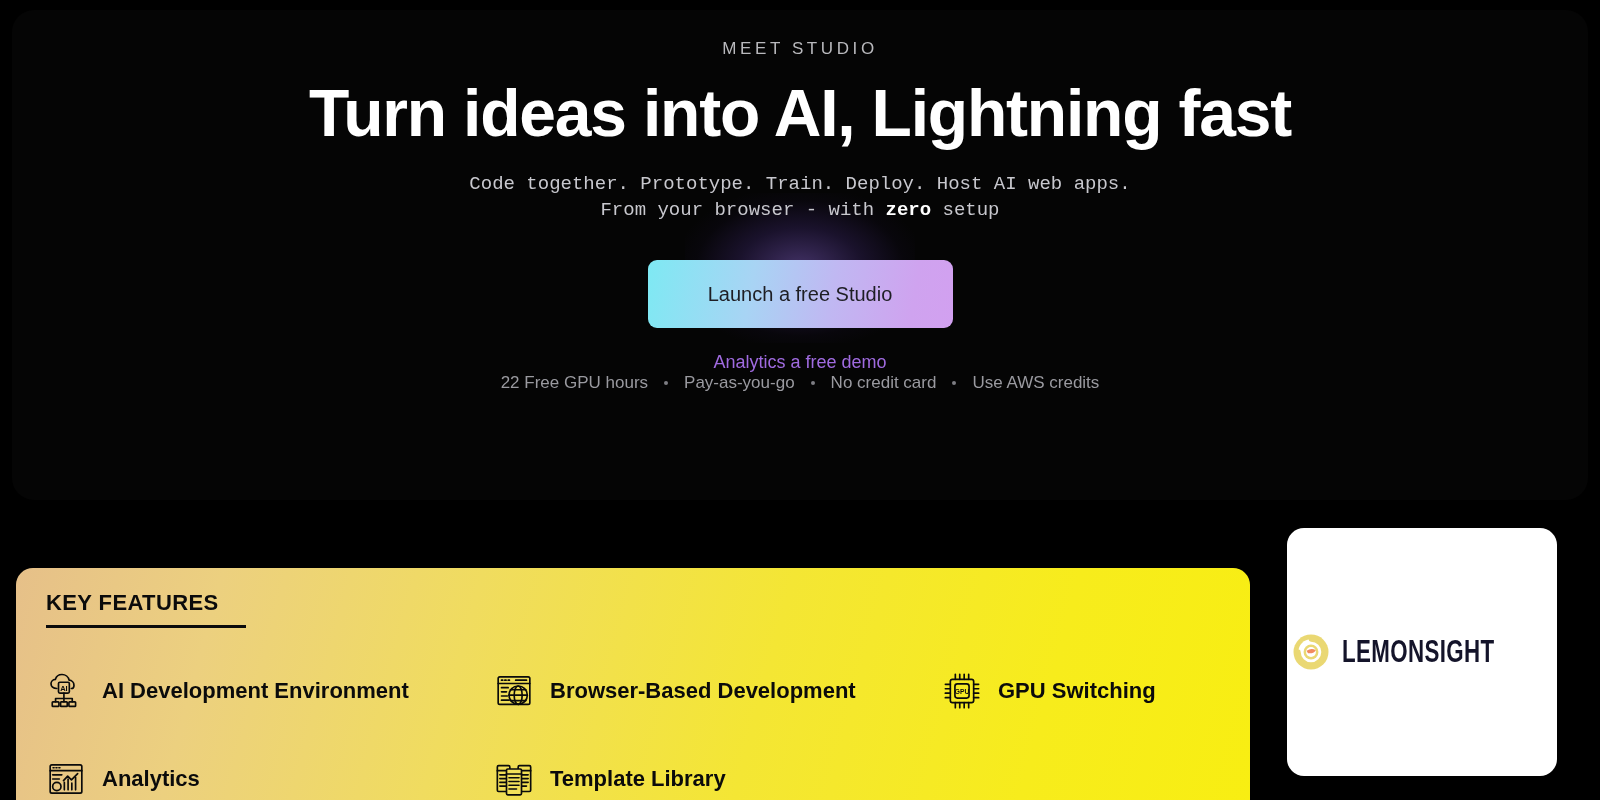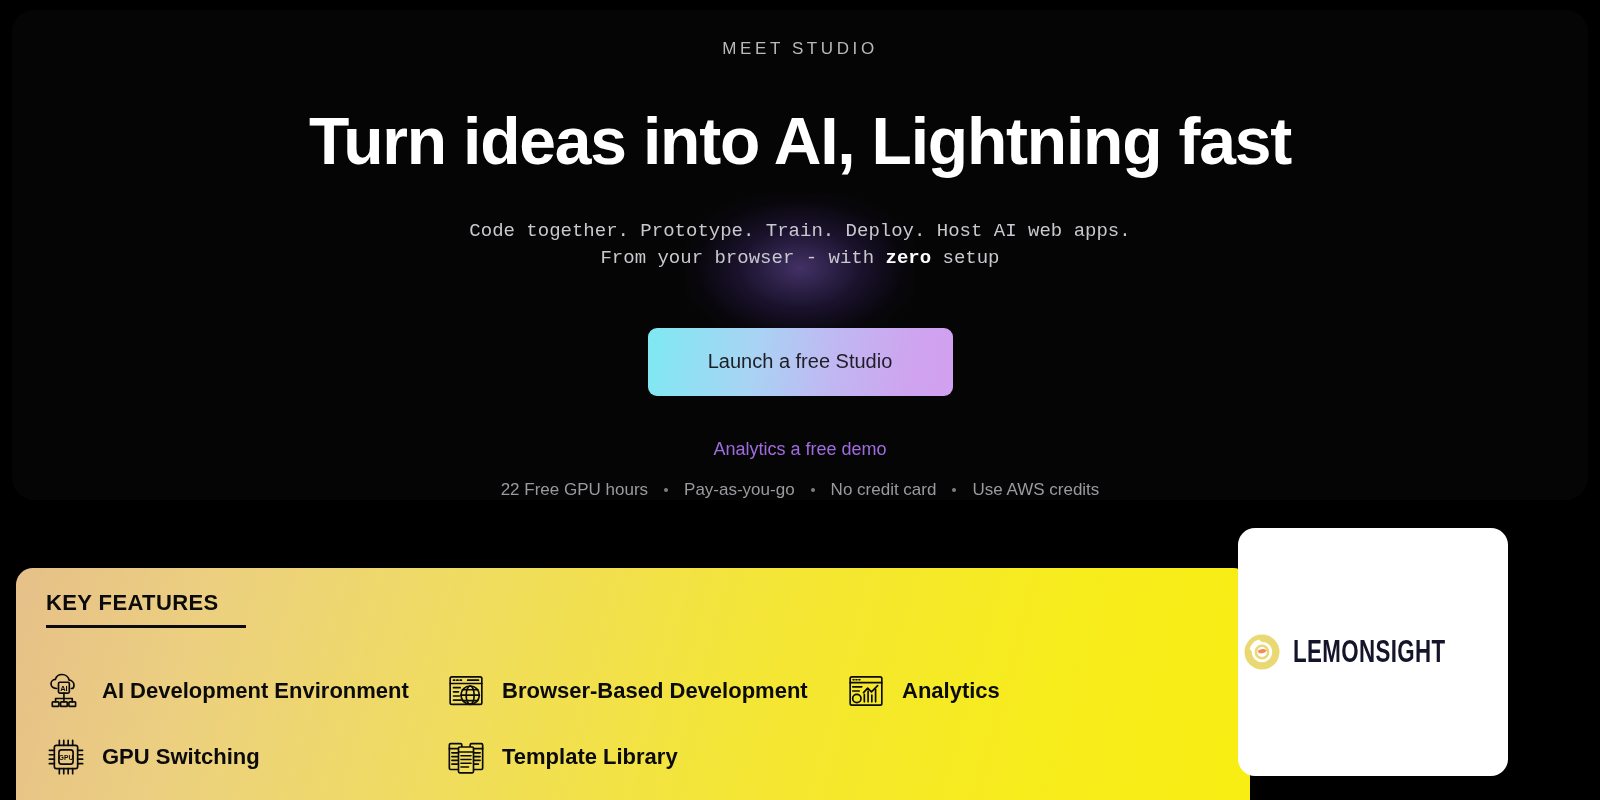--- a/index.html
+++ b/index.html
@@ -27,30 +27,29 @@
     transform: translate(-50%, -50%);
     background: radial-gradient(ellipse at center, rgba(150,110,235,0.42) 0%, rgba(110,70,200,0.20) 38%, rgba(60,30,120,0.06) 64%, rgba(0,0,0,0) 78%);
     pointer-events: none;
   }
   .hero-inner {
     position: relative;
     width: 100%; height: 100%;
     display: flex; flex-direction: column;
     align-items: center;
     padding-top: 29px;
-    justify-content: space-between;
   }
   .eyebrow {
     font-size: 17px;
     letter-spacing: 3.6px;
     color: #b9b9bd;
     font-weight: 400;
   }
   .headline {
-    margin-top: 28px;
+    margin-top: 20px;
     font-size: 66px;
     line-height: 1.06;
     font-weight: 700;
     color: #ffffff;
     letter-spacing: -1.2px;
     white-space: nowrap;
   }
   .subhead {
     margin-top: 22px;
     font-size: 19px;
@@ -117,36 +116,37 @@
   .kf-rule {
     width: 200px; height: 3px;
     background: #0b0b0b;
     margin-top: 9px;
   }
   .feat-grid {
     margin-top: 43px;
     display: grid;
     grid-template-columns: 400px 400px 1fr;
     row-gap: 26px;
+    gap: 48px;
   }
   .feat {
     display: flex; align-items: center; gap: 16px;
   }
   .feat-ico { width: 40px; height: 40px; flex: none; display: block; }
   .feat-label {
     font-size: 22px;
     font-weight: 700;
     color: #0b0b0b;
     white-space: nowrap;
   }
 
   
   .logo-card {
     position: absolute;
-    left: 1238px; top: 528px;
+    left: 1287px; top: 528px;
     width: 270px; height: 248px;
     background: #ffffff;
     border-radius: 17px;
     display: flex; align-items: center; justify-content: center;
     gap: 10px;
   }
   .logo-mark { width: 42px; height: 42px; flex: none; }
   .logo-word {
     font-size: 31px;
     font-weight: 700;
@@ -225,45 +225,45 @@
             <ellipse cx="29" cy="29" rx="4.8" ry="11"></ellipse>
             <path d="M18 29 H40 M19.6 22.5 H38.4 M19.6 35.5 H38.4"></path>
           </g>
         </svg>
         <span class="feat-label">Browser-Based Development</span>
       </div>
 
       <div class="feat">
         <svg class="feat-ico" viewBox="0 0 48 48">
           <g fill="none" stroke="#0b0b0b" stroke-width="2" stroke-linejoin="round" stroke-linecap="round">
+            <rect x="10" y="10" width="28" height="28" rx="2.5"></rect>
+            <rect x="15.5" y="15.5" width="17" height="17" rx="3"></rect>
+            <path d="M16 10 V4 M21.3 10 V4 M26.6 10 V4 M32 10 V4"></path>
+            <path d="M16 38 V44 M21.3 38 V44 M26.6 38 V44 M32 38 V44"></path>
+            <path d="M10 16 H4 M10 21.3 H4 M10 26.6 H4 M10 32 H4"></path>
+            <path d="M38 16 H44 M38 21.3 H44 M38 26.6 H44 M38 32 H44"></path>
+          </g>
+          <text x="24" y="27.4" font-family="Liberation Sans, sans-serif" font-size="8" font-weight="700" fill="#0b0b0b" text-anchor="middle">GPU</text>
+        </svg>
+        <span class="feat-label">GPU Switching</span>
+      </div>
+
+      <div class="feat">
+        <svg class="feat-ico" viewBox="0 0 48 48">
+          <g fill="none" stroke="#0b0b0b" stroke-width="2" stroke-linejoin="round" stroke-linecap="round">
             <rect x="5" y="7" width="38" height="34" rx="2"></rect>
             <path d="M5 14 H43"></path>
             <path d="M8.5 10.5 h1.2 M12 10.5 h1.2 M15.5 10.5 h1.2"></path>
             <path d="M8 19 H19 M8 24 H16"></path>
             <circle cx="13" cy="33" r="5"></circle>
             <path d="M22 37 V28 M26.5 37 V24 M31 37 V29 M35.5 37 V22"></path>
             <path d="M21 26 L26 20.5 L30.5 25 L38 17.5"></path>
           </g>
         </svg>
         <span class="feat-label">Analytics</span>
-      </div>
-
-      <div class="feat">
-        <svg class="feat-ico" viewBox="0 0 48 48">
-          <g fill="none" stroke="#0b0b0b" stroke-width="2" stroke-linejoin="round" stroke-linecap="round">
-            <rect x="10" y="10" width="28" height="28" rx="2.5"></rect>
-            <rect x="15.5" y="15.5" width="17" height="17" rx="3"></rect>
-            <path d="M16 10 V4 M21.3 10 V4 M26.6 10 V4 M32 10 V4"></path>
-            <path d="M16 38 V44 M21.3 38 V44 M26.6 38 V44 M32 38 V44"></path>
-            <path d="M10 16 H4 M10 21.3 H4 M10 26.6 H4 M10 32 H4"></path>
-            <path d="M38 16 H44 M38 21.3 H44 M38 26.6 H44 M38 32 H44"></path>
-          </g>
-          <text x="24" y="27.4" font-family="Liberation Sans, sans-serif" font-size="8" font-weight="700" fill="#0b0b0b" text-anchor="middle">GPU</text>
-        </svg>
-        <span class="feat-label">GPU Switching</span>
       </div>
 
       <div class="feat">
         <svg class="feat-ico" viewBox="0 0 48 48">
           <g fill="none" stroke="#0b0b0b" stroke-width="2" stroke-linejoin="round" stroke-linecap="round">
             <rect x="4" y="8" width="15" height="31" rx="1.5"></rect>
             <path d="M4 14 H19"></path>
             <path d="M7 19 H16 M7 23.5 H16 M7 28 H16 M7 32.5 H14"></path>
             <rect x="29" y="8" width="15" height="31" rx="1.5"></rect>
             <path d="M29 14 H44"></path>

